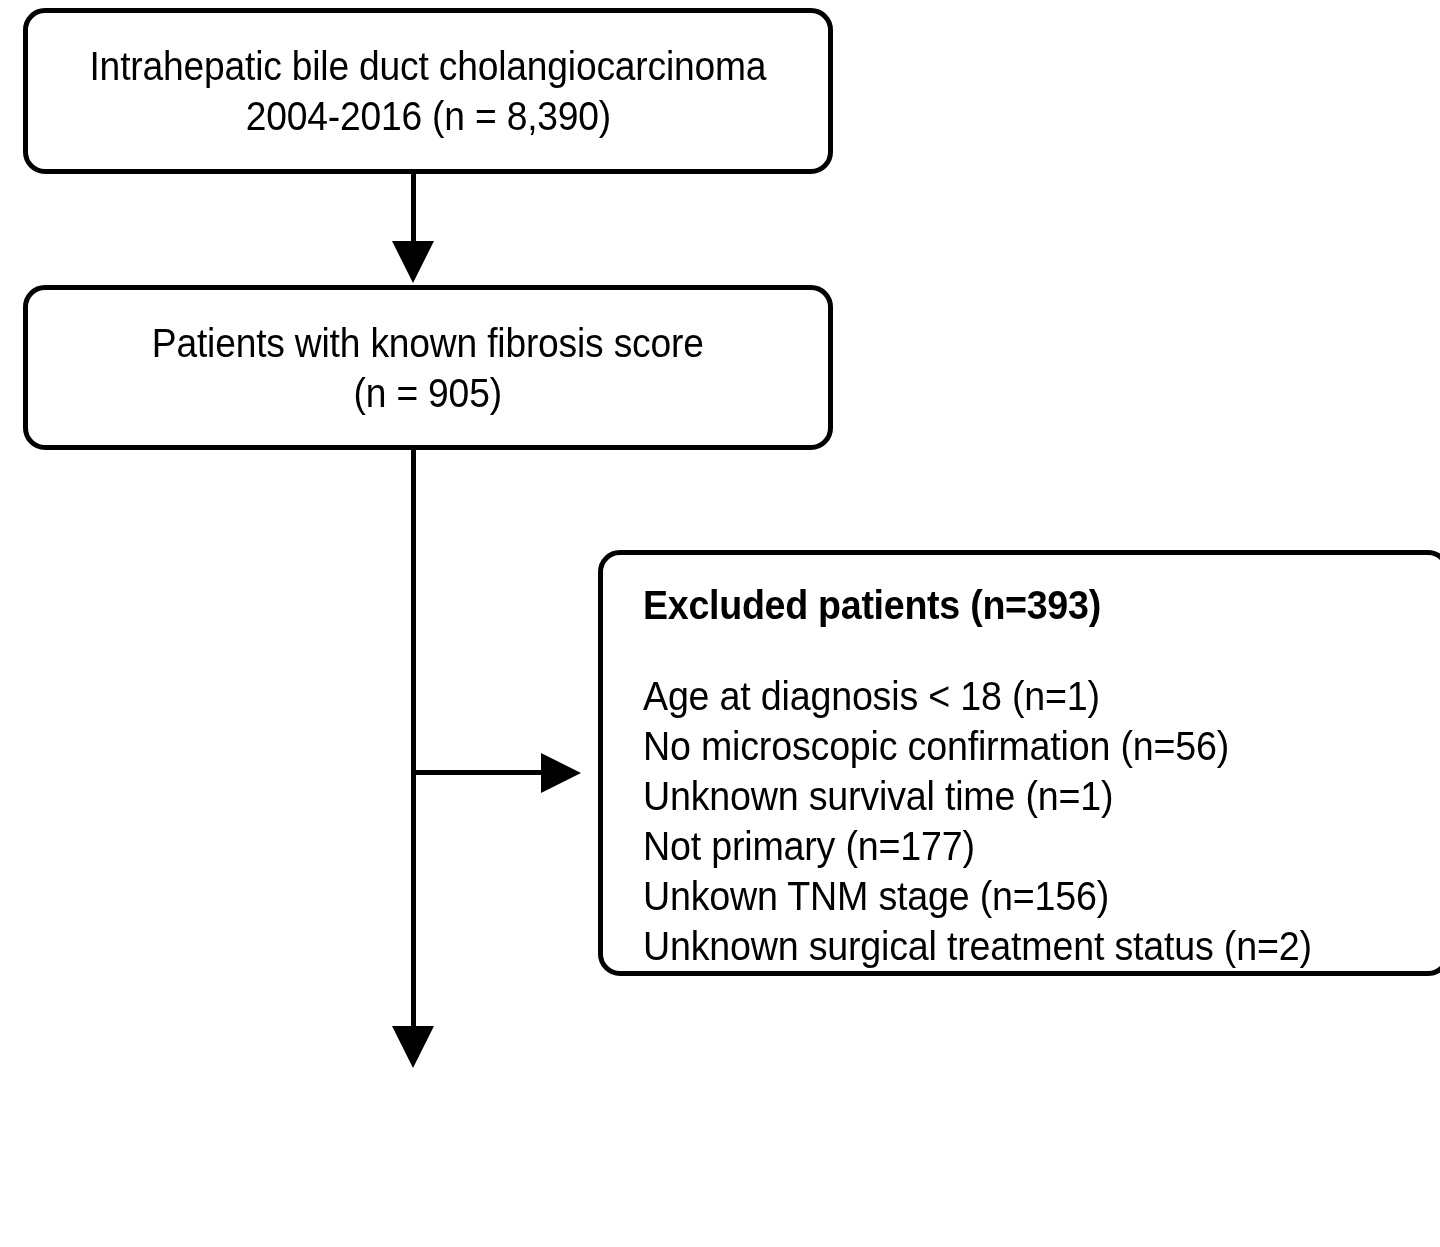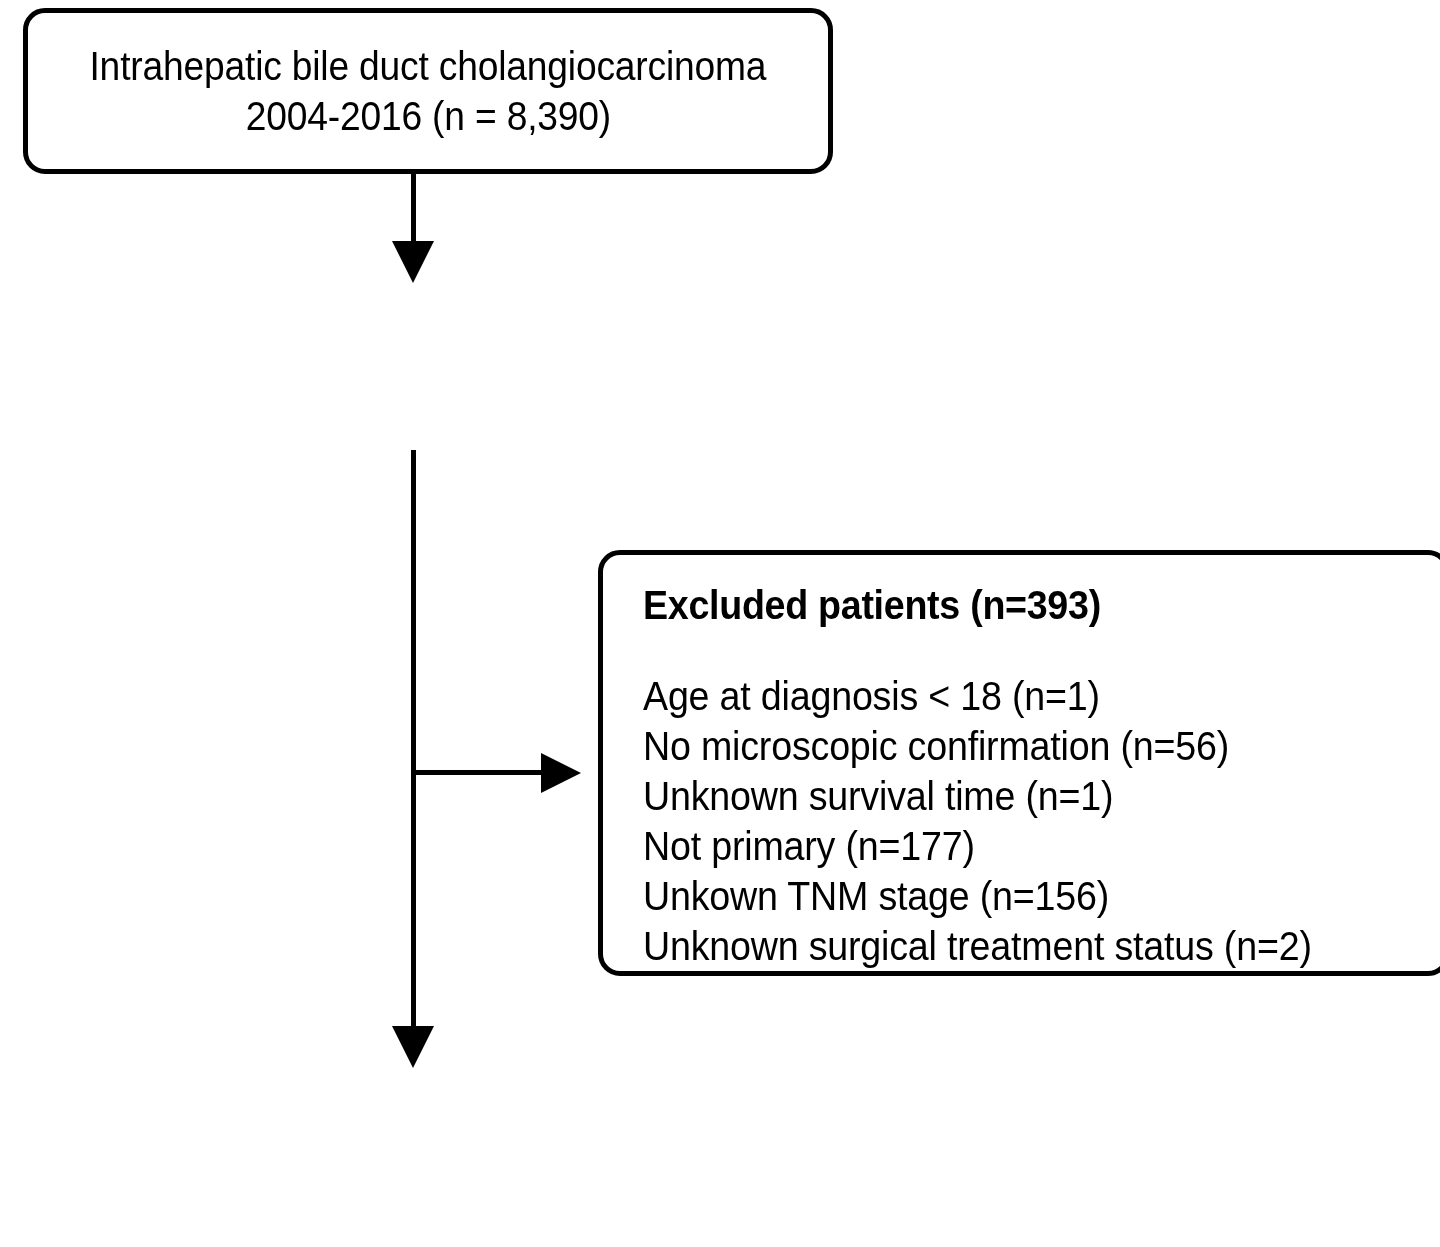--- a/index.html
+++ b/index.html
@@ -111,20 +111,24 @@
 <div id="canvas">
 
   <div class="flow-box" id="box-source">
     <div class="line">Intrahepatic bile duct cholangiocarcinoma</div>
     <div class="line">2004-2016 (n = 8,390)</div>
   </div>
 
   <div class="vline" id="conn1-line"></div>
   <div class="arrow-down" id="conn1-arrow"></div>
 
+  <div class="flow-box" id="box-known">
+    <div class="line">Patients with known fibrosis score</div>
+    <div class="line">(n = 905)</div>
+  </div>
 
   <div class="vline" id="conn2-line"></div>
   <div class="arrow-down" id="conn2-arrow"></div>
 
   <div class="hline" id="branch-line"></div>
   <div class="arrow-right" id="branch-arrow"></div>
 
   <div class="flow-box" id="box-excluded">
     <div class="excl-title">Excluded patients (n=393)</div>
     <div class="excl-gap"></div>

